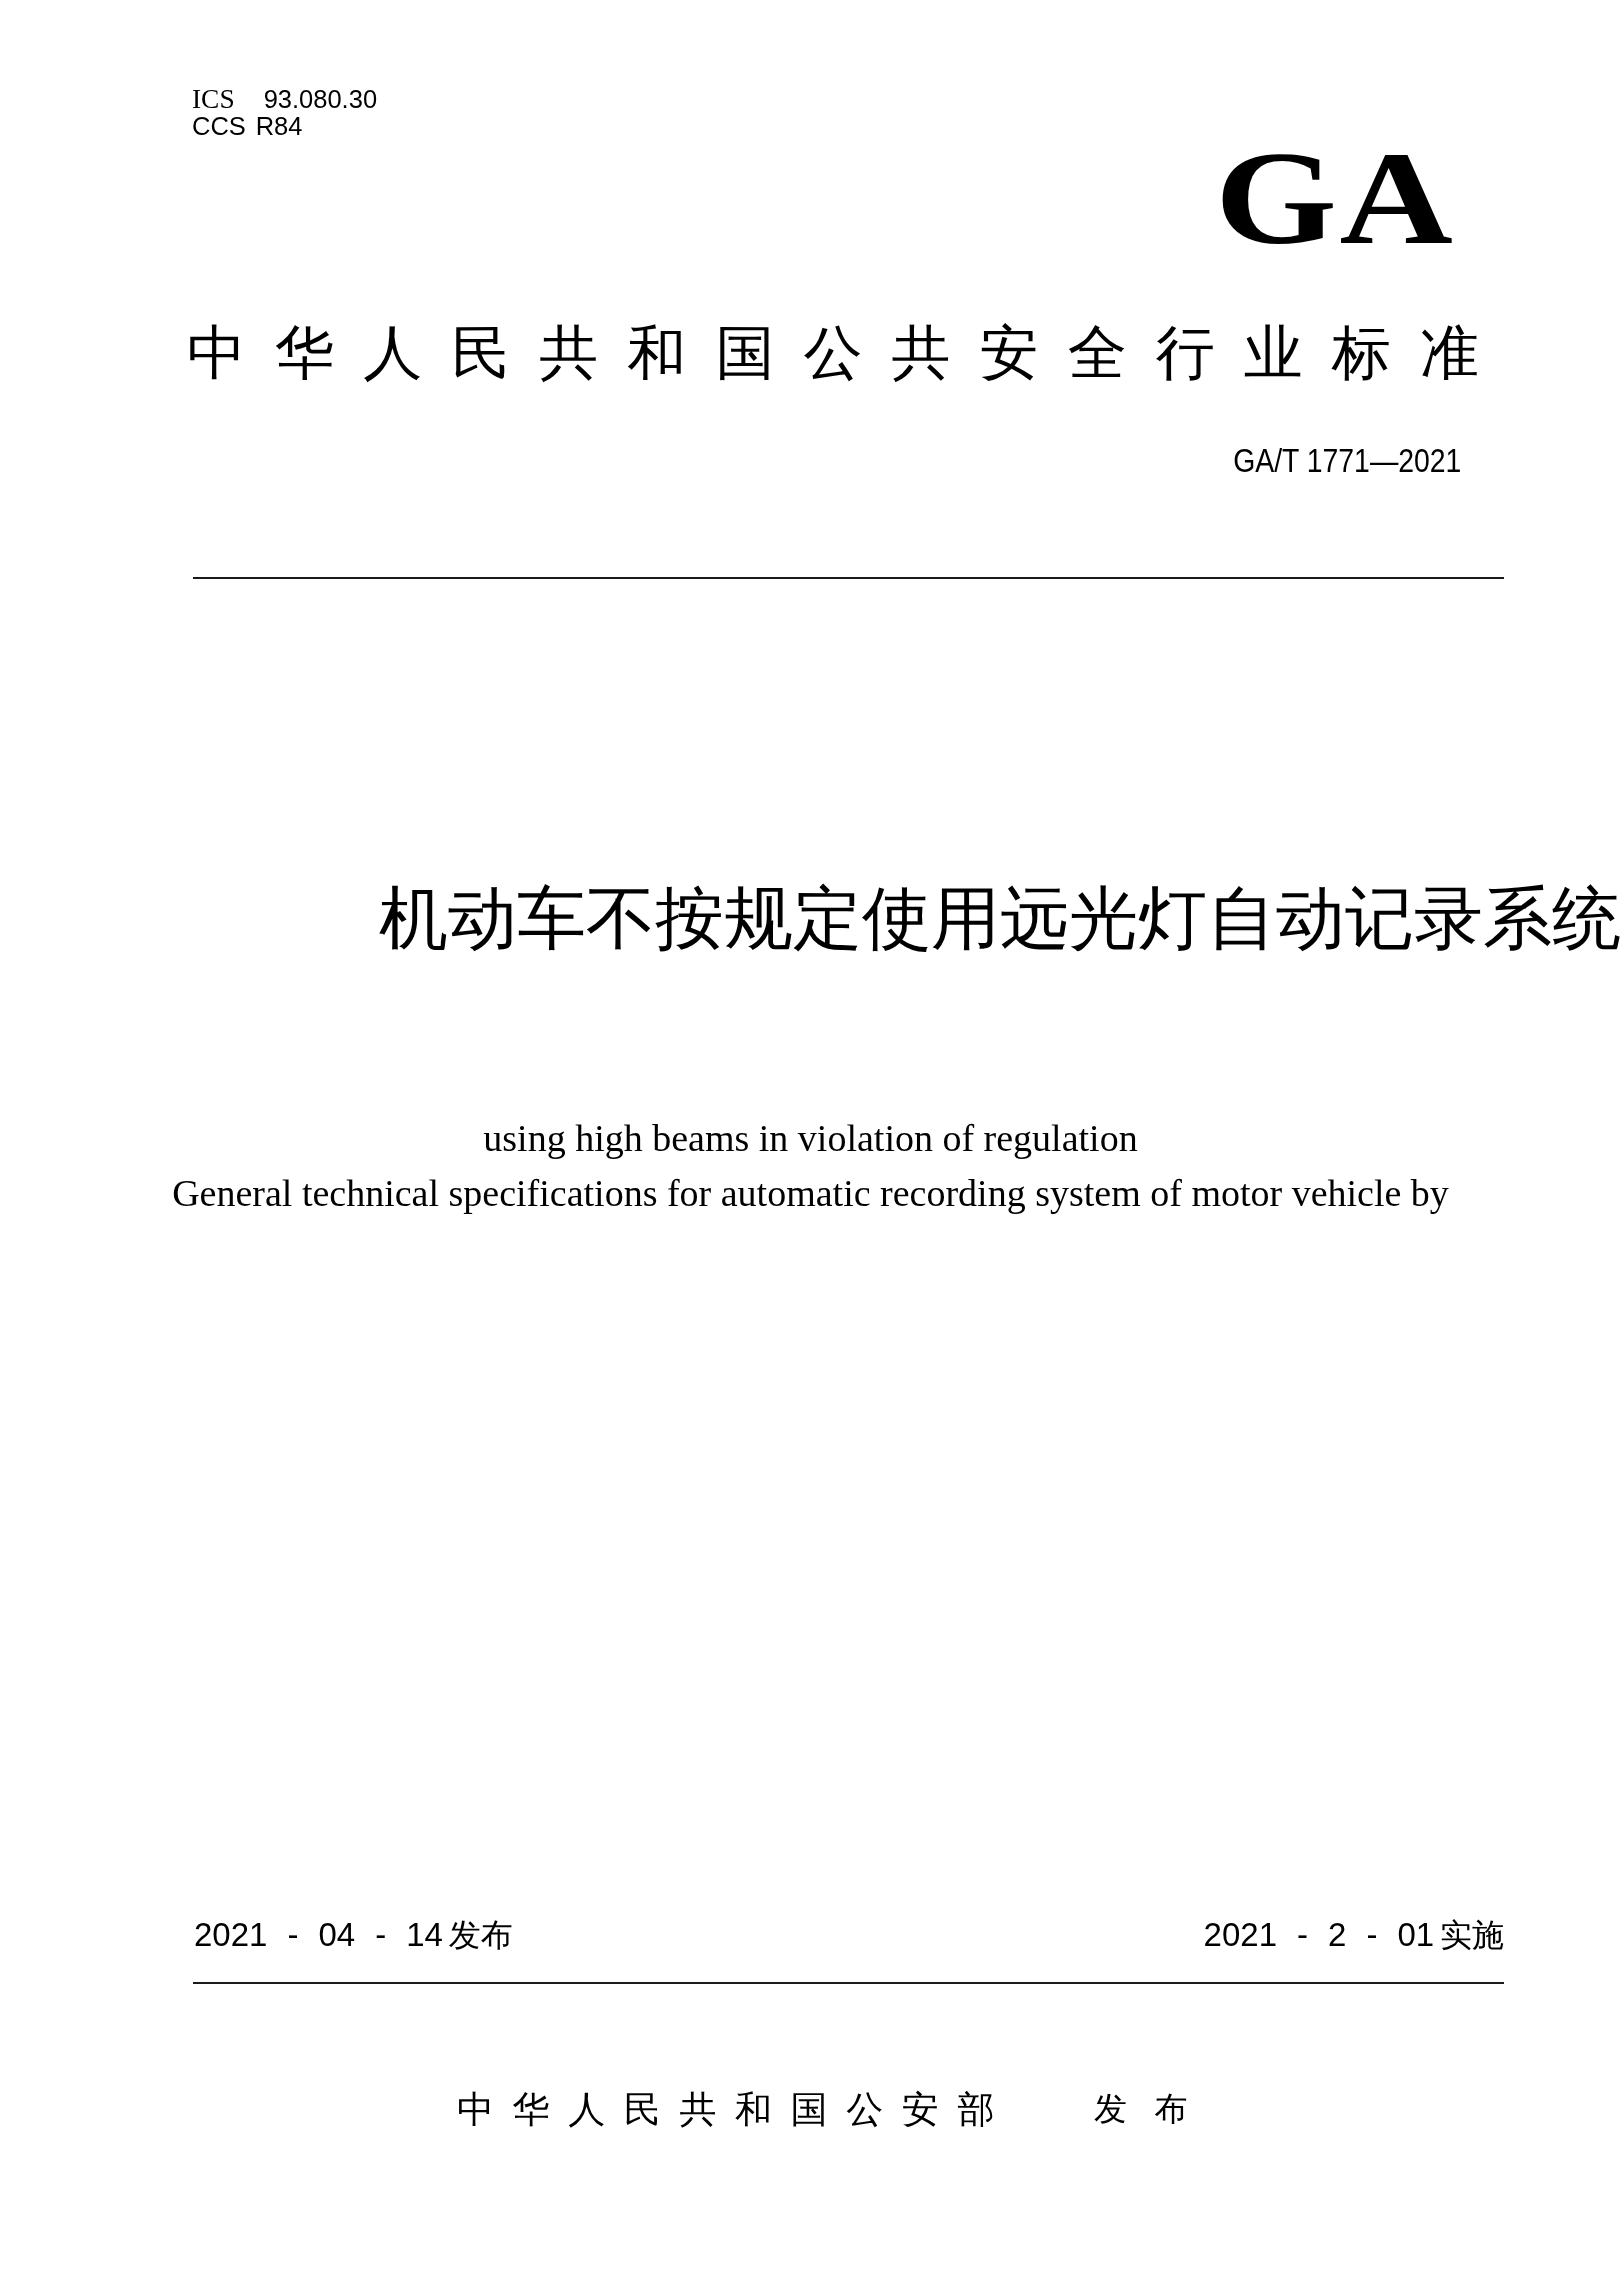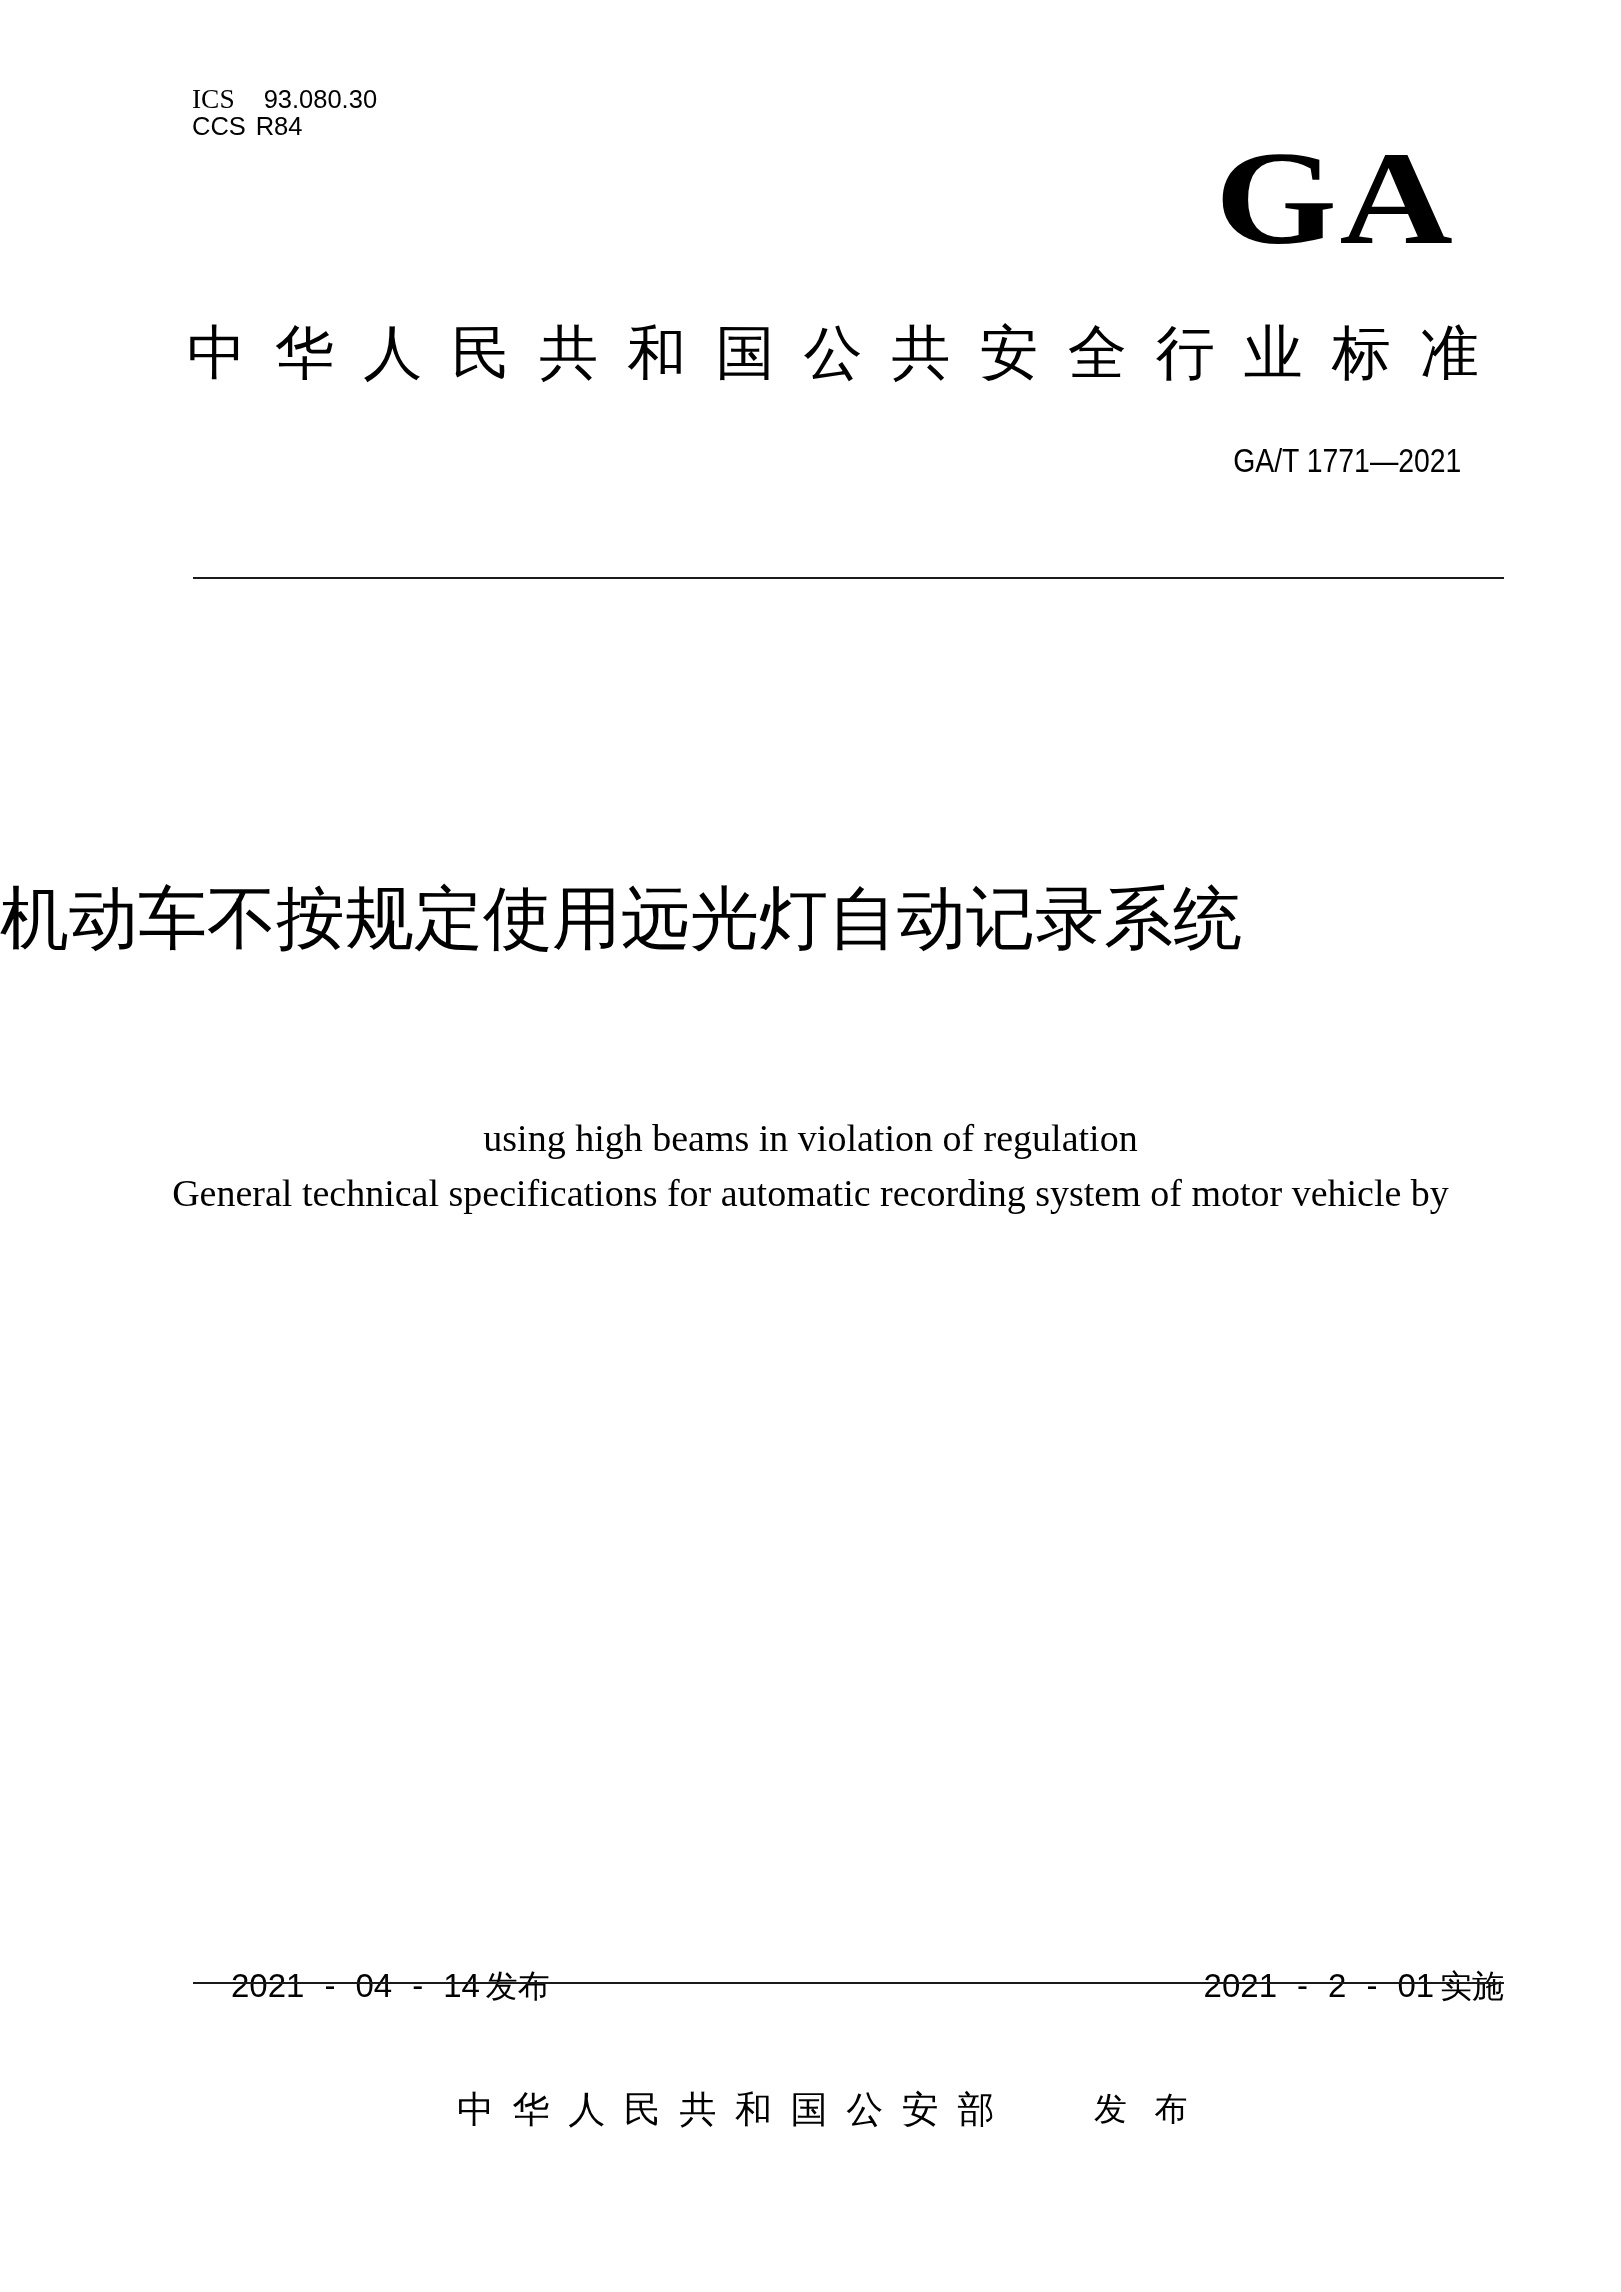--- a/index.html
+++ b/index.html
@@ -16,27 +16,27 @@
       font-size: 133px; line-height: 147px; transform: scaleX(1.18); transform-origin: left center; letter-spacing: 2px; }
     #std-header { left: 186px; top: 316px; width: 1294px;
       font-family: "DejaVu Sans", "Liberation Sans", sans-serif; font-size: 59px; line-height: 74px;
       display: flex; justify-content: space-between; }
     #std-header span { display: inline-block; width: 61px; text-align: center; }
     #std-code { right: 160px; top: 441px; font-family: "Liberation Sans", "DejaVu Sans", sans-serif;
       font-size: 33px; line-height: 39px; transform: scaleX(0.86); transform-origin: right center; }
     .rule { position: absolute; left: 193px; width: 1311px; height: 2px; background: #1a1a1a; }
     #rule-top { top: 577px; }
     #rule-bottom { top: 1982px; }
-    #title-cn { left: 0; top: 872px; width: 1621px; text-align: left;
+    #title-cn { left: 0; top: 872px; width: 1621px; text-align: right;
       font-family: "DejaVu Sans", "Liberation Sans", sans-serif; font-size: 69px; line-height: 92px; }
     #title-cn div { white-space: nowrap; }
     #title-en { left: 0; top: 1111px; width: 1621px; text-align: center;
       font-family: "Liberation Serif", "DejaVu Serif", serif; font-size: 38px; line-height: 55px; }
     #title-en div { white-space: nowrap; }
-    .date { font-family: "Liberation Sans", "DejaVu Sans", sans-serif; font-size: 33px; line-height: 39px; top: 1966px; margin-left: 37px; }
+    .date { font-family: "Liberation Sans", "DejaVu Sans", sans-serif; font-size: 33px; line-height: 39px; top: 1915px; }
     .date .dash { display: inline-block; width: 51px; text-align: center; }
     .date .suffix { font-family: "DejaVu Sans", "Liberation Sans", sans-serif; font-size: 32px; margin-left: 5.9px; }
     #issue-date { left: 194px; }
     #impl-date { right: 117px; }
     #issuer { left: 457px; top: 2088px; font-family: Liberation Mono, monospace;
       font-size: 37px; line-height: 49px; letter-spacing: 18.6px; }
     #issue-label { left: 1094px; top: 2084px; font-family: "DejaVu Sans", "Liberation Sans", sans-serif;
       font-size: 33px; line-height: 49px; letter-spacing: 27.4px; }
   </style>
 </head>

